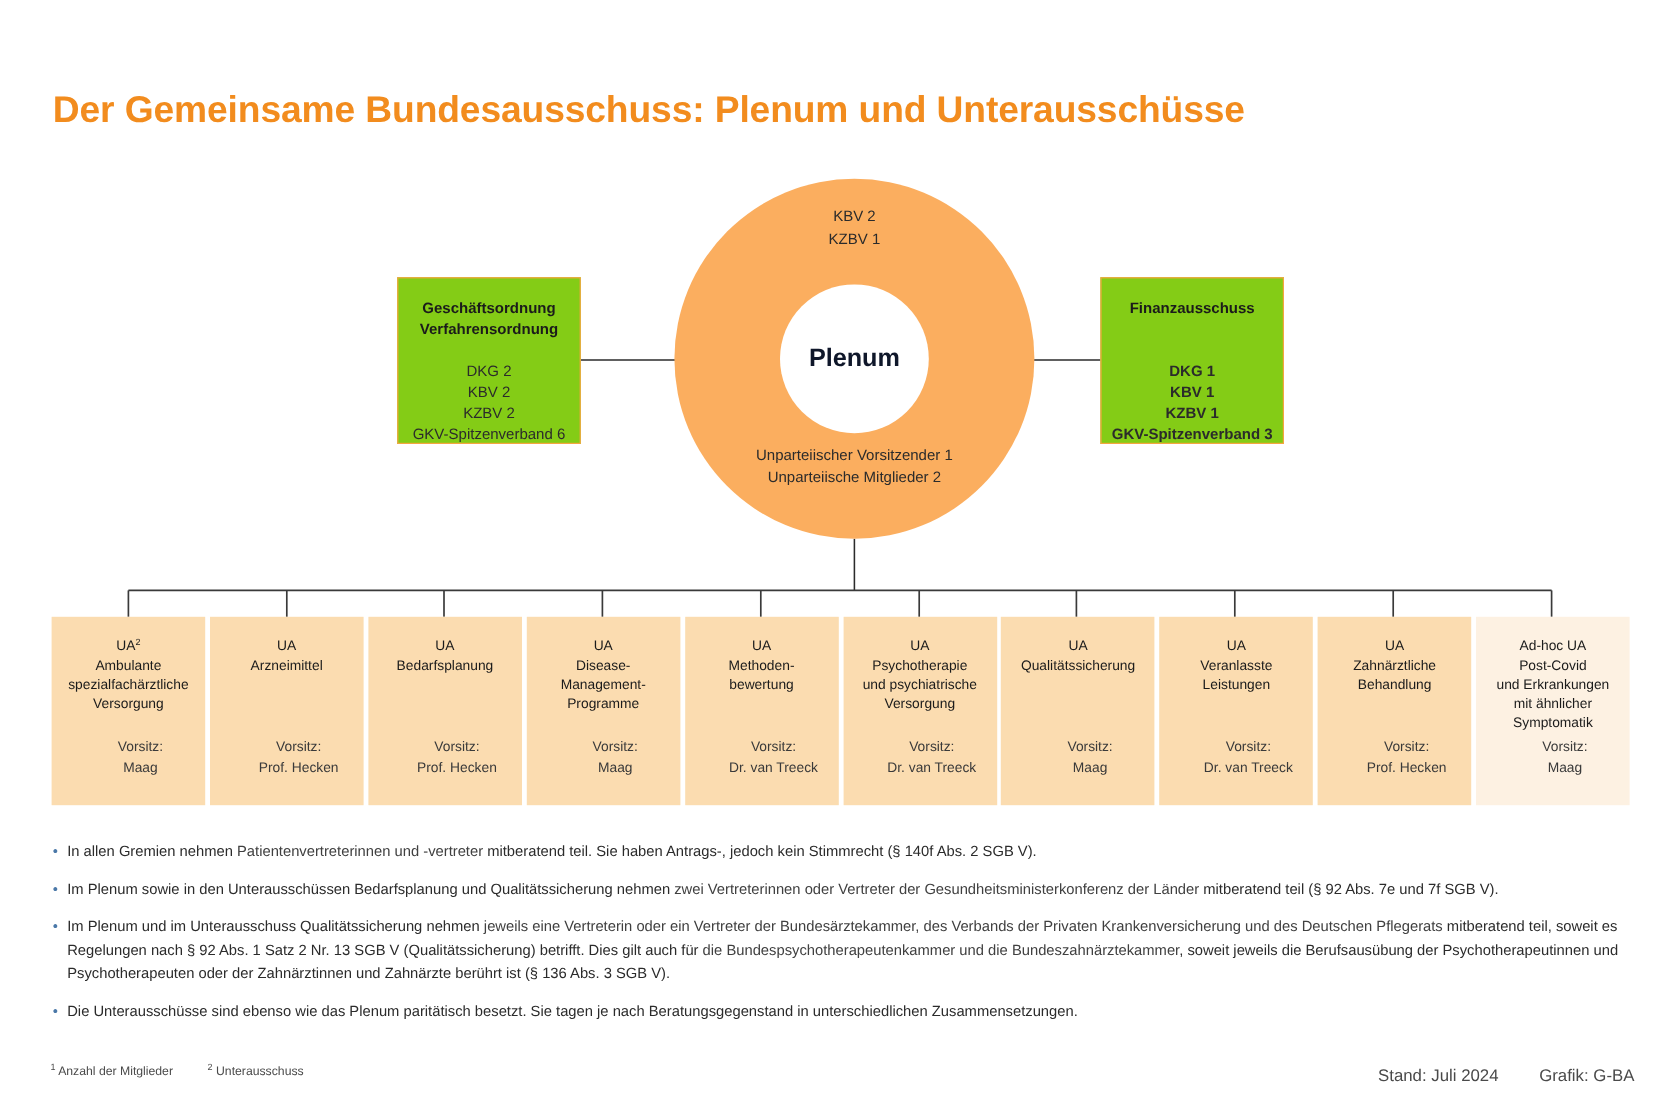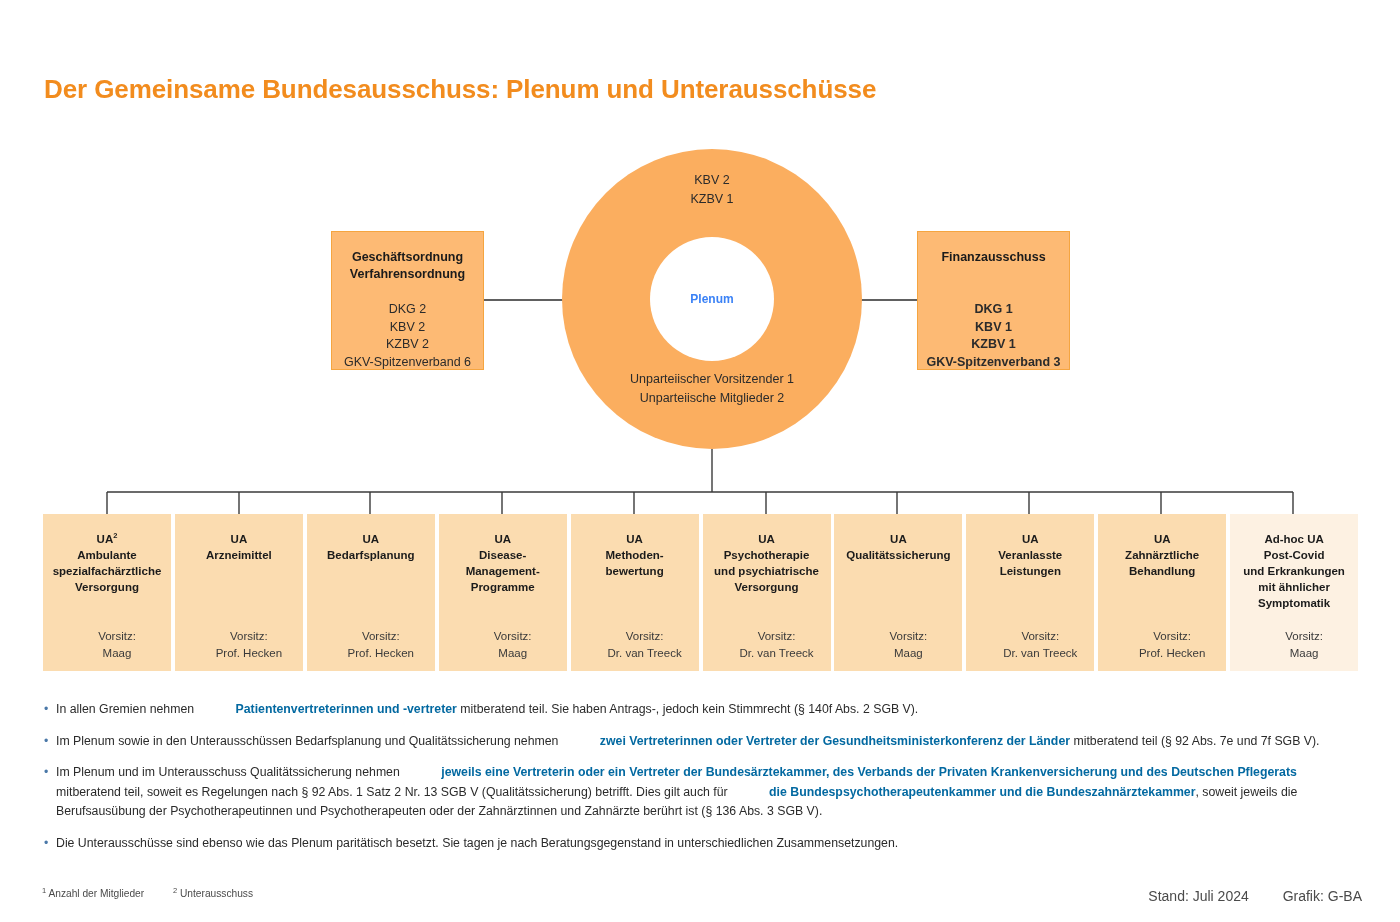--- a/index.html
+++ b/index.html
@@ -20,21 +20,21 @@
     position: relative;
     width: 1400px;
     height: 922px;
   }
 
   
   .title {
     position: absolute;
     left: 44px;
     top: 74px;
-    font-size: 26px;
+    font-size: 31px;
     font-weight: bold;
     color: #F28C1E;
     letter-spacing: -0.1px;
     white-space: nowrap;
   }
 
   
   .donut-wrap {
     position: absolute;
     left: 562px;
@@ -59,23 +59,23 @@
   }
   .donut-center-label {
     position: absolute;
     left: 88px;
     top: 88px;
     width: 124px;
     height: 124px;
     display: flex;
     align-items: center;
     justify-content: center;
-    font-size: 12px;
+    font-size: 21px;
     font-weight: bold;
-    color: #3b82f6;
+    color: #0f172a;
   }
   .donut-top-lines {
     position: absolute;
     left: 0;
     top: 22px;
     width: 300px;
     text-align: center;
     font-size: 12.5px;
     line-height: 18.5px;
     color: #2b2b2b;
@@ -93,21 +93,21 @@
   .donut-top-lines sup {
     font-size: 8px;
     vertical-align: super;
     line-height: 0;
   }
 
   
   .side-box {
     position: absolute;
     border: 1.4px solid #F5A540;
-    background: #fdba74;
+    background: #84cc16;
     box-sizing: border-box;
     text-align: center;
   }
   .side-box .sb-title {
     font-size: 12.5px;
     font-weight: bold;
     line-height: 17px;
     color: #1b1b1b;
     margin-top: 17px;
   }
@@ -143,36 +143,36 @@
     position: absolute;
     top: 0;
     height: 157px;
     background: #FBDCB0;
     box-sizing: border-box;
     text-align: center;
   }
   .ua-box.adhoc { background: #FDF1E2; }
   .ua-title {
     font-size: 11.5px;
-    font-weight: bold;
+    font-weight: normal;
     line-height: 16px;
     color: #1b1b1b;
     margin-top: 17px;
     padding: 0 4px;
   }
   .ua-title sup {
     font-size: 7.5px;
     vertical-align: super;
     line-height: 0;
   }
   .ua-chair {
     position: absolute;
     left: 0;
     right: 0;
-    bottom: 10px;
+    bottom: 23px;
     font-size: 11.5px;
     line-height: 16.5px;
     color: #3a3a3a;
     padding: 0 8px;
     margin-left: 20px;
   }
 
   
   .notes {
     position: absolute;
@@ -188,21 +188,21 @@
     color: #2b2b2b;
     margin-bottom: 12px;
   }
   .note .bullet {
     position: absolute;
     left: 0;
     top: 0;
     color: #4A78A8;
     font-size: 12.3px;
   }
-  .note b { color: #0369a1; font-weight: bold; margin-left: 38px; }
+  .note b { color: #404040; font-weight: normal; }
 
   
   .footnotes {
     position: absolute;
     left: 42px;
     top: 888px;
     font-size: 10.2px;
     color: #4a4a4a;
     white-space: nowrap;
   }

